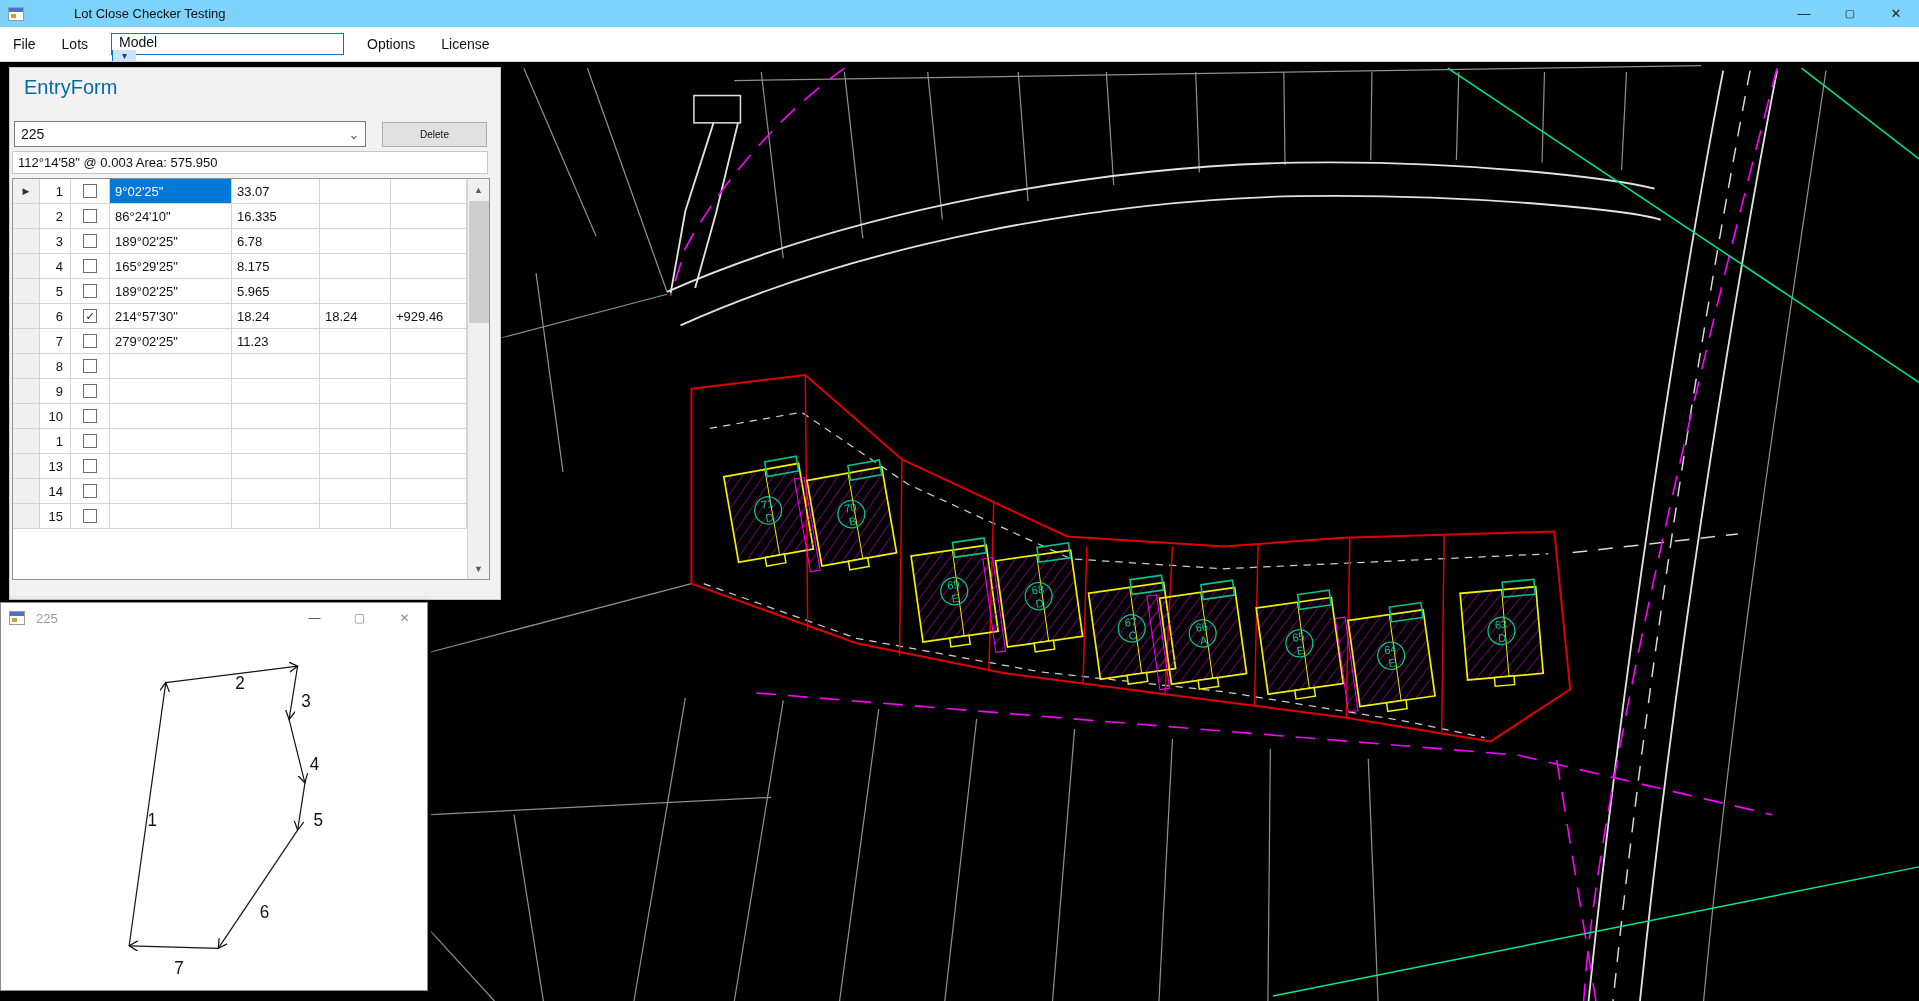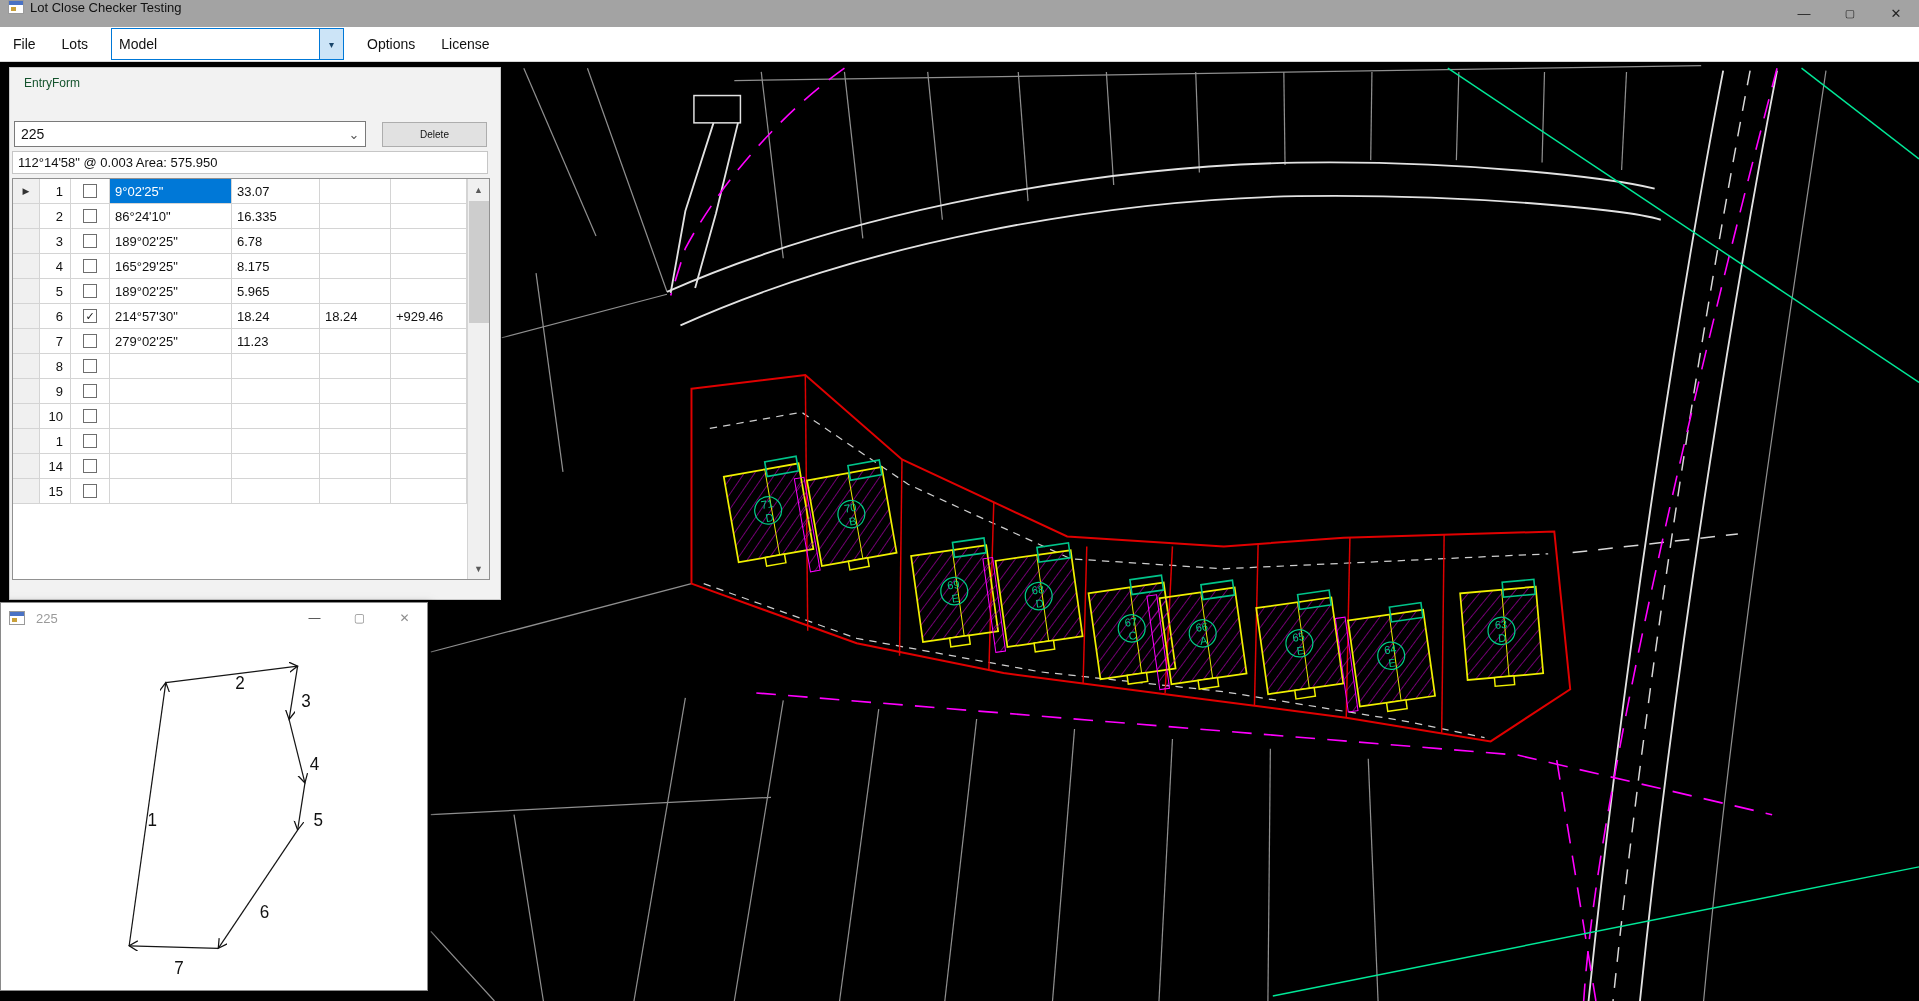--- a/index.html
+++ b/index.html
@@ -1,47 +1,47 @@
 <!DOCTYPE html>
 <html><head>
 <meta charset="utf-8">
 <style>
   * { box-sizing: border-box; }
   html,body{margin:0;width:1919px;height:1001px;overflow:hidden;background:#000;
     font-family:"Liberation Sans",sans-serif;}
 
   
-  .titlebar{position:absolute;top:0;left:0;width:100%;height:27px;background:#a3a3a3;
-    display:flex;z-index:60;}
+  .titlebar{position:absolute;top:0;left:0;width:100%;height:27px;background:#7dd3fc;
+    display:flex;align-items:center;z-index:60;gap:44px;}
   .app-icon{width:16px;height:14px;margin:0 6px 0 8px;border:1px solid #9a9a9a;background:#fff;position:relative;}
   .app-icon::before{content:"";position:absolute;left:0;top:0;right:0;height:4px;background:#4a72c4;}
   .app-icon::after{content:"";position:absolute;left:2px;bottom:2px;width:5px;height:4px;background:#c9a03a;}
   .title-text{font-size:13px;color:#111;}
   .win-buttons{margin-left:auto;display:flex;height:100%;}
   .win-btn{width:46px;height:100%;display:flex;align-items:center;justify-content:center;
     font-size:13px;color:#222;}
   .win-btn .sq{font-size:11px;}
 
   .menubar{position:absolute;top:27px;left:0;width:100%;height:35px;background:#fff;
     border-bottom:1px solid #d4d4d4;display:flex;align-items:center;z-index:60;font-size:14px;color:#111;}
   .menu-item{padding:0 13px;height:100%;display:flex;align-items:center;}
-  .model-combo{width:233px;height:32px;border:1px solid #0078d7;background:#fff;
-    display:flex;align-items:center;margin:0 10px;position:relative;}
+  .model-combo{width:233px;height:22px;border:1px solid #0078d7;background:#fff;
+    display:flex;margin:0 10px;position:relative;flex-direction:column;}
   .model-combo .txt{padding-left:7px;font-size:14px;flex:1;}
   .model-combo .btn{width:24px;height:100%;background:#cce4f7;border-left:1px solid #0078d7;
     display:flex;align-items:center;justify-content:center;font-size:10px;color:#19456b;}
 
   
   #cad{position:absolute;top:62px;left:0;width:1919px;height:939px;background:#000;}
   svg text{font-family:"Liberation Sans",sans-serif;}
 
   
   .entryform{position:absolute;left:9px;top:67px;width:492px;height:533px;background:#f2f2f2;
     border:1px solid #c9c9c9;box-shadow:3px 3px 9px rgba(0,0,0,.55);z-index:20;}
-  .ef-title{position:absolute;left:14px;top:8px;font-size:12px;color:#14532d;}
+  .ef-title{position:absolute;left:14px;top:8px;font-size:20px;color:#0369a1;}
   .ef-combo{position:absolute;left:4px;top:53px;width:352px;height:26px;background:#fff;
     border:1px solid #7a7a7a;display:flex;align-items:center;}
   .ef-combo .txt{padding-left:6px;font-size:14px;color:#111;flex:1;}
   .ef-combo .chev{width:22px;text-align:center;color:#555;font-size:13px;}
   .delete-btn{position:absolute;left:372px;top:54px;width:105px;height:25px;background:#e1e1e1;
     border:1px solid #adadad;font-size:10px;display:flex;align-items:center;justify-content:center;color:#111;}
   .status-strip{position:absolute;left:2px;top:83px;width:476px;height:23px;background:#fff;
     border:1px solid #c6c6c6;display:flex;align-items:center;font-size:13px;padding-left:5px;color:#111;}
 
   .grid{position:absolute;left:2px;top:110px;width:478px;height:402px;background:#fff;
@@ -413,20 +413,31 @@
           <div class="g-cell c-arc">
             <div class="cb"></div>
           </div>
           <div class="g-cell c-bear"></div>
           <div class="g-cell c-dist"></div>
           <div class="g-cell c-arcd"></div>
           <div class="g-cell c-rad"></div>
         </div>
         <div class="g-row">
           <div class="g-cell c-ind"></div>
+          <div class="g-cell c-num">13</div>
+          <div class="g-cell c-arc">
+            <div class="cb"></div>
+          </div>
+          <div class="g-cell c-bear"></div>
+          <div class="g-cell c-dist"></div>
+          <div class="g-cell c-arcd"></div>
+          <div class="g-cell c-rad"></div>
+        </div>
+        <div class="g-row">
+          <div class="g-cell c-ind"></div>
           <div class="g-cell c-num">14</div>
           <div class="g-cell c-arc">
             <div class="cb"></div>
           </div>
           <div class="g-cell c-bear"></div>
           <div class="g-cell c-dist"></div>
           <div class="g-cell c-arcd"></div>
           <div class="g-cell c-rad"></div>
         </div>
         <div class="g-row">

